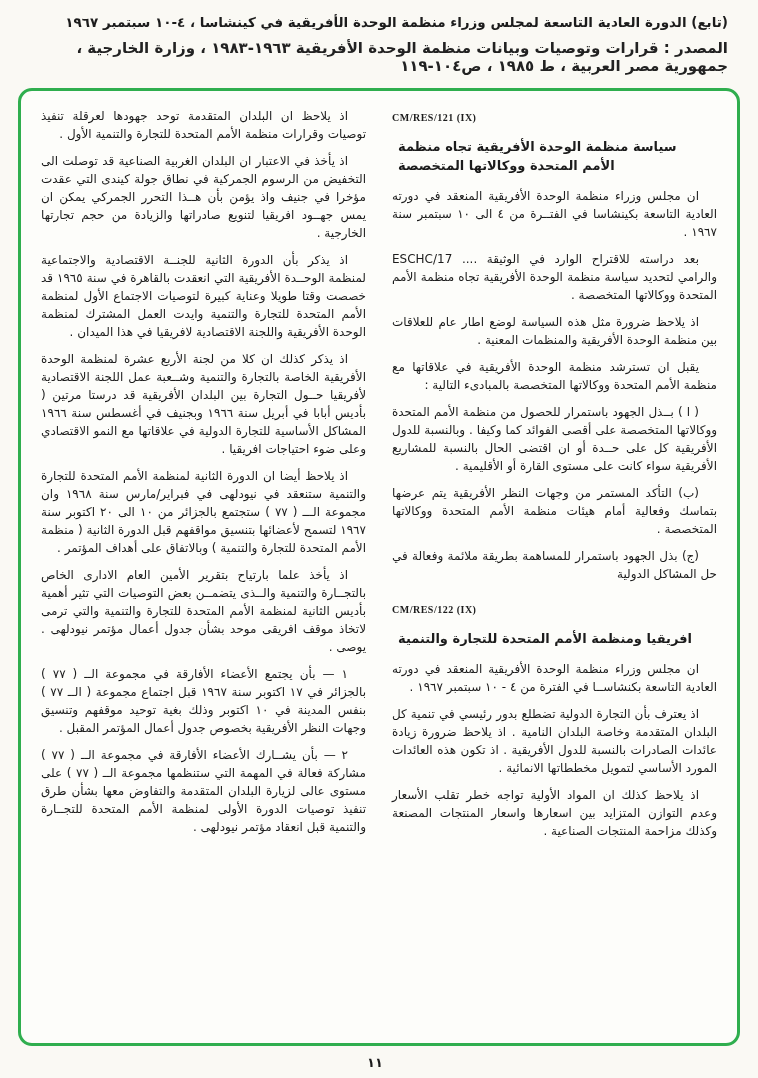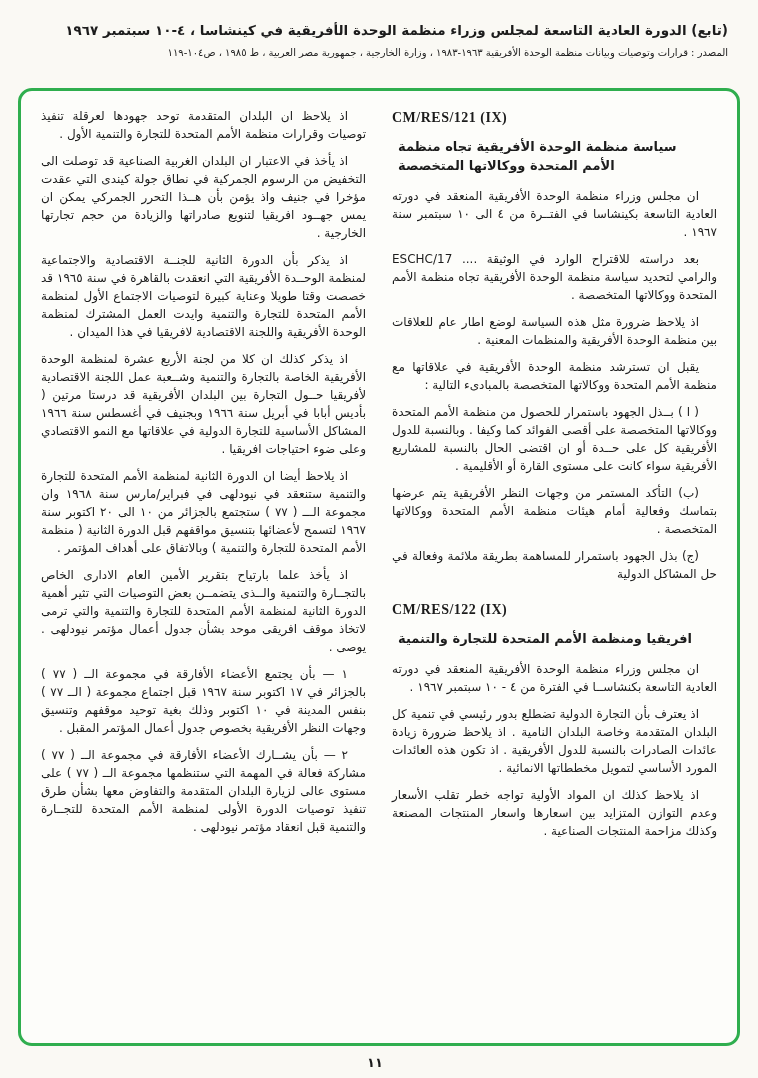--- a/index.html
+++ b/index.html
@@ -9,32 +9,33 @@
   body {
     width: 758px;
     height: 1078px;
     background: #faf9f4;
     font-family: "DejaVu Sans", sans-serif;
     color: #1c1c1c;
     position: relative;
     overflow: hidden;
   }
   .page-header {
-    padding: 22px 30px 0 30px;
+    padding: 14px 30px 0 30px;
     direction: rtl;
   }
   .header-line1 {
     font-size: 13.5px;
     font-weight: bold;
     letter-spacing: 0.2px;
   }
   .header-line2 {
-    font-size: 10px;
+    font-size: 15px;
     margin-top: 9px;
     color: #222;
+    font-weight: bold;
   }
   .document-frame {
     position: absolute;
     left: 18px;
     right: 18px;
     top: 88px;
     height: 958px;
     box-sizing: border-box;
     border: 3px solid #2fae4e;
     border-radius: 14px;
@@ -54,21 +55,21 @@
   }
   .doc-column p {
     margin: 0 0 9px 0;
     text-indent: 18px;
   }
   .resolution-code {
     direction: ltr;
     text-align: left;
     font-family: "Liberation Serif", serif;
     font-weight: bold;
-    font-size: 14px;
+    font-size: 10px;
     letter-spacing: 0.5px;
     margin: 2px 0 10px 0;
   }
   .resolution-code.second {
     margin-top: 18px;
   }
   .resolution-title {
     font-weight: bold;
     text-align: left;
     font-size: 13px;
@@ -112,20 +113,20 @@
     <p>اذ يعترف بأن التجارة الدولية تضطلع بدور رئيسي في تنمية كل البلدان المتقدمة وخاصة البلدان النامية . اذ يلاحظ ضرورة زيادة عائدات الصادرات بالنسبة للدول الأفريقية . اذ تكون هذه العائدات المورد الأساسي لتمويل مخططاتها الانمائية .</p>
     <p>اذ يلاحظ كذلك ان المواد الأولية تواجه خطر تقلب الأسعار وعدم التوازن المتزايد بين اسعارها واسعار المنتجات المصنعة وكذلك مزاحمة المنتجات الصناعية .</p>
   </section>
 
   <section class="doc-column">
     <p>اذ يلاحظ ان البلدان المتقدمة توحد جهودها لعرقلة تنفيذ توصيات وقرارات منظمة الأمم المتحدة للتجارة والتنمية الأول .</p>
     <p>اذ يأخذ في الاعتبار ان البلدان الغربية الصناعية قد توصلت الى التخفيض من الرسوم الجمركية في نطاق جولة كيندى التي عقدت مؤخرا في جنيف واذ يؤمن بأن هــذا التحرر الجمركي يمكن ان يمس جهــود افريقيا لتنويع صادراتها والزيادة من حجم تجارتها الخارجية .</p>
     <p>اذ يذكر بأن الدورة الثانية للجنــة الاقتصادية والاجتماعية لمنظمة الوحــدة الأفريقية التي انعقدت بالقاهرة في سنة ١٩٦٥ قد خصصت وقتا طويلا وعناية كبيرة لتوصيات الاجتماع الأول لمنظمة الأمم المتحدة للتجارة والتنمية وايدت العمل المشترك لمنظمة الوحدة الأفريقية واللجنة الاقتصادية لافريقيا في هذا الميدان .</p>
     <p>اذ يذكر كذلك ان كلا من لجنة الأربع عشرة لمنظمة الوحدة الأفريقية الخاصة بالتجارة والتنمية وشــعبة عمل اللجنة الاقتصادية لأفريقيا حــول التجارة بين البلدان الأفريقية قد درستا مرتين ( بأديس أبابا في أبريل سنة ١٩٦٦ وبجنيف في أغسطس سنة ١٩٦٦ المشاكل الأساسية للتجارة الدولية في علاقاتها مع النمو الاقتصادي وعلى ضوء احتياجات افريقيا .</p>
     <p>اذ يلاحظ أيضا ان الدورة الثانية لمنظمة الأمم المتحدة للتجارة والتنمية ستنعقد في نيودلهى في فبراير/مارس سنة ١٩٦٨ وان مجموعة الـــ ( ٧٧ ) ستجتمع بالجزائر من ١٠ الى ٢٠ اكتوبر سنة ١٩٦٧ لتسمح لأعضائها بتنسيق مواقفهم قبل الدورة الثانية ( منظمة الأمم المتحدة للتجارة والتنمية ) وبالاتفاق على أهداف المؤتمر .</p>
-    <p>اذ يأخذ علما بارتياح بتقرير الأمين العام الادارى الخاص بالتجــارة والتنمية والــذى يتضمــن بعض التوصيات التي تثير أهمية الدورة الثانية لمنظمة الأمم المتحدة للتجارة والتنمية والتي ترمى لاتخاذ موقف افريقى موحد بشأن جدول أعمال مؤتمر نيودلهى . يوصى .</p>
+    <p>اذ يأخذ علما بارتياح بتقرير الأمين العام الادارى الخاص بالتجــارة والتنمية والــذى يتضمــن بعض التوصيات التي تثير أهمية بأديس الثانية لمنظمة الأمم المتحدة للتجارة والتنمية والتي ترمى لاتخاذ موقف افريقى موحد بشأن جدول أعمال مؤتمر نيودلهى . يوصى .</p>
     <p>١ — بأن يجتمع الأعضاء الأفارقة في مجموعة الــ ( ٧٧ ) بالجزائر في ١٧ اكتوبر سنة ١٩٦٧ قبل اجتماع مجموعة ( الــ ٧٧ ) بنفس المدينة في ١٠ اكتوبر وذلك بغية توحيد موقفهم وتنسيق وجهات النظر الأفريقية بخصوص جدول أعمال المؤتمر المقبل .</p>
     <p>٢ — بأن يشــارك الأعضاء الأفارقة في مجموعة الــ ( ٧٧ ) مشاركة فعالة في المهمة التي ستنظمها مجموعة الــ ( ٧٧ ) على مستوى عالى لزيارة البلدان المتقدمة والتفاوض معها بشأن طرق تنفيذ توصيات الدورة الأولى لمنظمة الأمم المتحدة للتجــارة والتنمية قبل انعقاد مؤتمر نيودلهى .</p>
   </section>
 
 </main>
 
 <div class="page-number">١١</div>
 
 </body></html>

